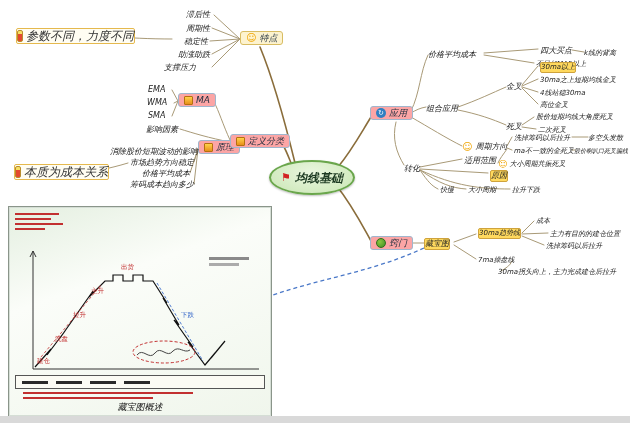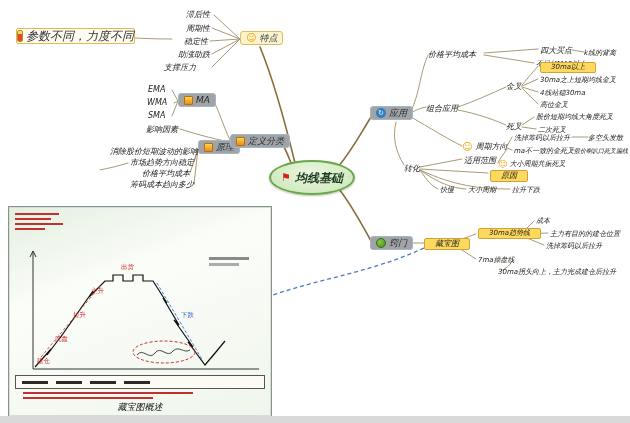--- a/index.html
+++ b/index.html
@@ -2,22 +2,22 @@
 <html><head>
 <meta charset="utf-8">
 <style>
   html,body{margin:0;padding:0;background:#fff;}
   .stage{position:relative;width:630px;height:423px;background:#ffffff;overflow:hidden;
          font-family:"DejaVu Sans","Liberation Sans",sans-serif;}
   svg.links{position:absolute;left:0;top:0;width:630px;height:423px;}
   .n{position:absolute;white-space:nowrap;color:#222;font-size:8px;line-height:10px;font-style:italic;}
   .f7{font-size:7px;line-height:9px;}
   .f6{font-size:6px;line-height:8px;}
-  .hl{background:#ffd95e;border:1px solid #cfa33c;border-radius:2px;padding:0 10px;}
-  .box{display:flex;align-items:center;gap:3px;background:#a3a3a3;border:1px solid #9fb6cd;
+  .hl{background:#ffd95e;border:1px solid #cfa33c;border-radius:2px;padding:0 0;}
+  .box{display:flex;align-items:center;gap:3px;background:#fca5a5;border:1px solid #9fb6cd;
        border-radius:3px;padding:1px 5px;font-size:9px;color:#1c2c3c;}
   .box-y{background:#fdf3cf;border-color:#d8bc62;}
   .callout{display:flex;align-items:center;gap:3px;background:#fffdf2;border:1px solid #e5b94e;
        border-radius:2px;padding:1px 0;font-size:12px;color:#333;}
   .center-node{display:flex;align-items:center;justify-content:center;gap:4px;width:82px;height:31px;
        background:radial-gradient(ellipse at 50% 35%,#eaf6df,#c9e6b4);border:2px solid #6aa64c;
        border-radius:50%;font-size:12px;font-weight:bold;color:#1d3a22;box-shadow:0 1px 2px rgba(0,0,0,.25);}
   .thermo{width:4px;height:10px;border-radius:2px;background:linear-gradient(#f7df63 30%,#e4492f 30%);
        border:1px solid #b98c2c;flex:none;}
   .smiley{color:#f0a400;font-size:10px;line-height:10px;flex:none;}
@@ -131,20 +131,24 @@
   </div>
   <div class="n" style="left:146px;top:125px">影响因素</div>
   <div class="n box" style="left:198px;top:140px">
     <span class="sq-o"></span>
     <span>原理</span>
   </div>
   <div class="n" style="left:110px;top:147px">消除股价短期波动的影响</div>
   <div class="n" style="left:130px;top:158px">市场趋势方向稳定</div>
   <div class="n" style="left:142px;top:169px">价格平均成本</div>
   <div class="n" style="left:130px;top:180px">筹码成本趋向多少</div>
+  <div class="n callout" style="left:14px;top:164px">
+    <span class="thermo"></span>
+    <span>本质为成本关系</span>
+  </div>
   <div class="n box" style="left:230px;top:134px">
     <span class="sq-o"></span>
     <span>定义分类</span>
   </div>
 
   <div class="n center-node" style="left:269px;top:160px">
     <span class="flag">⚑</span>
     <span>均线基础</span>
   </div>
 

